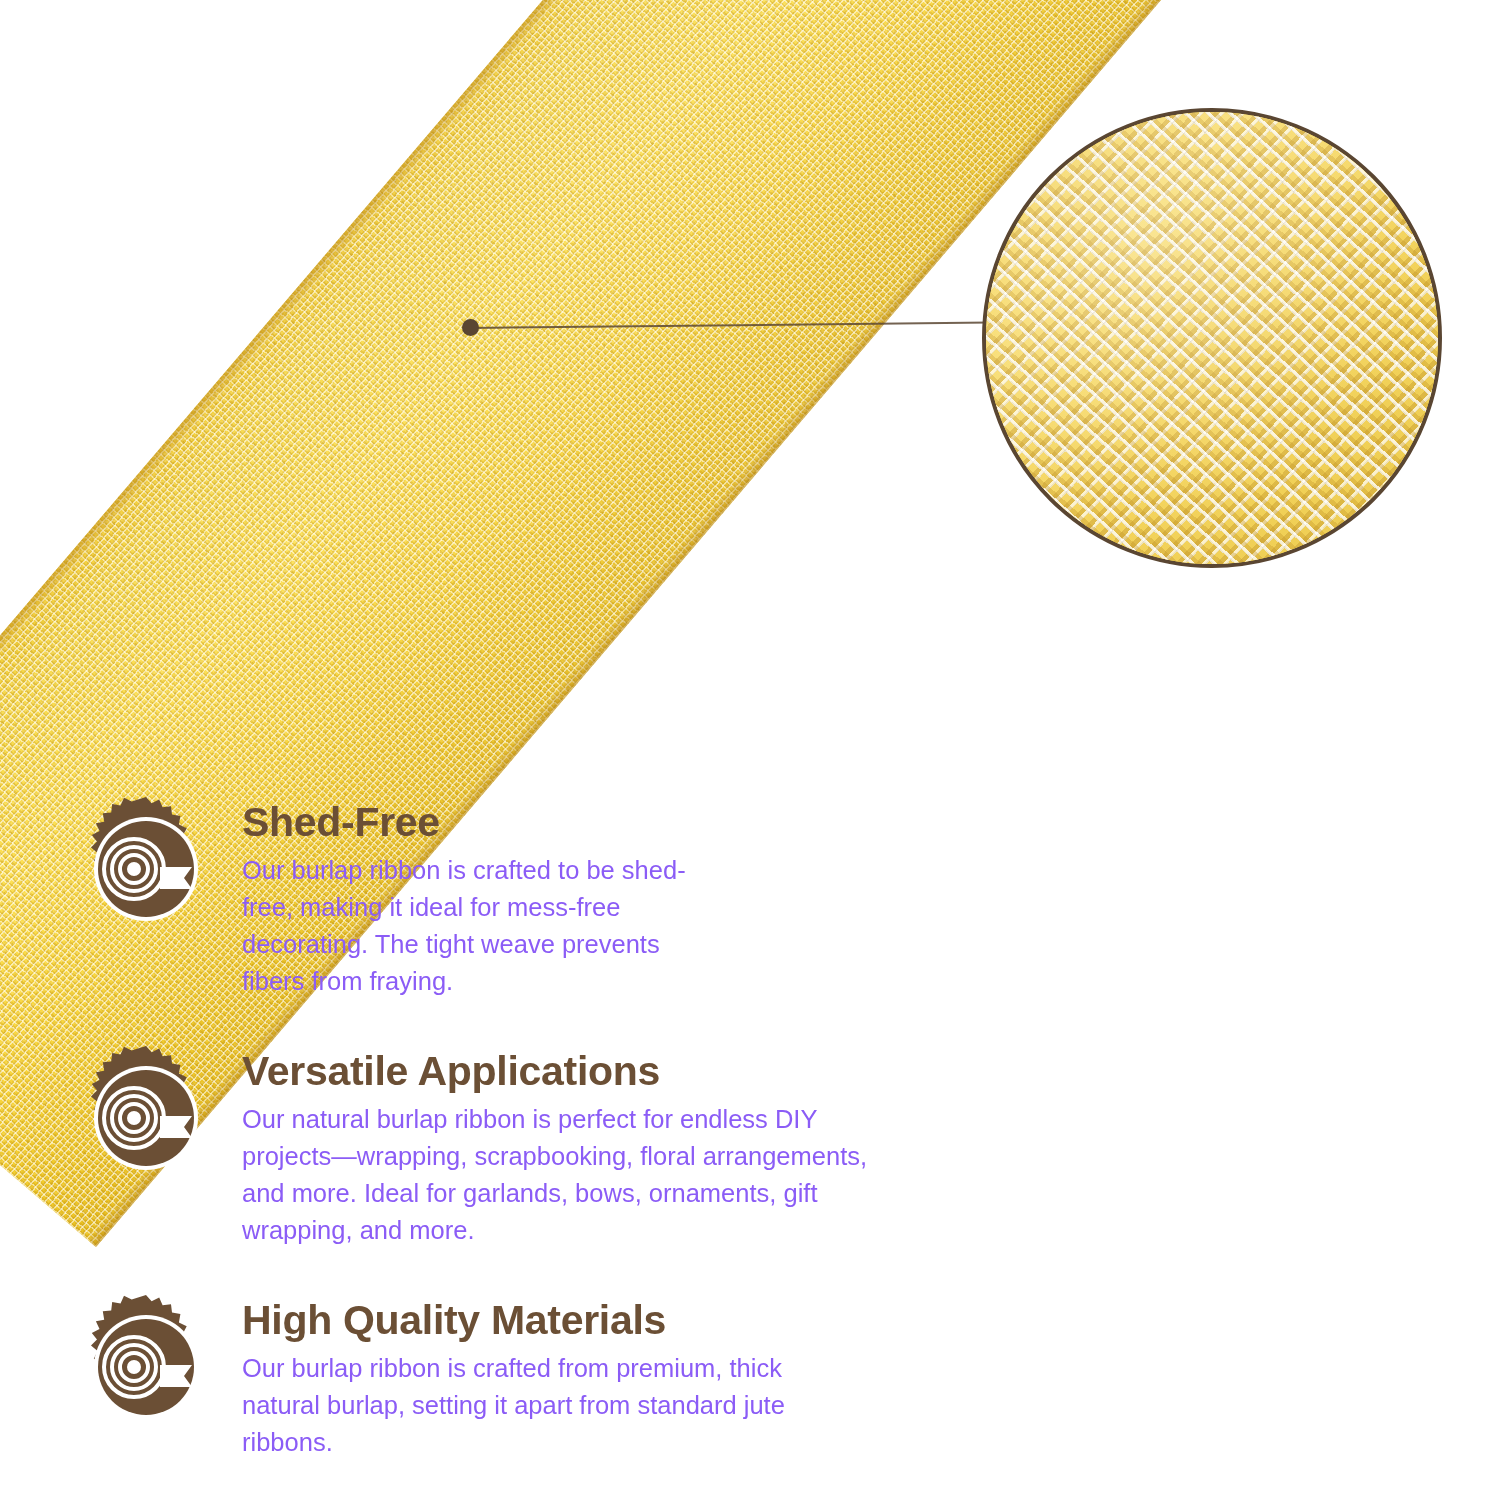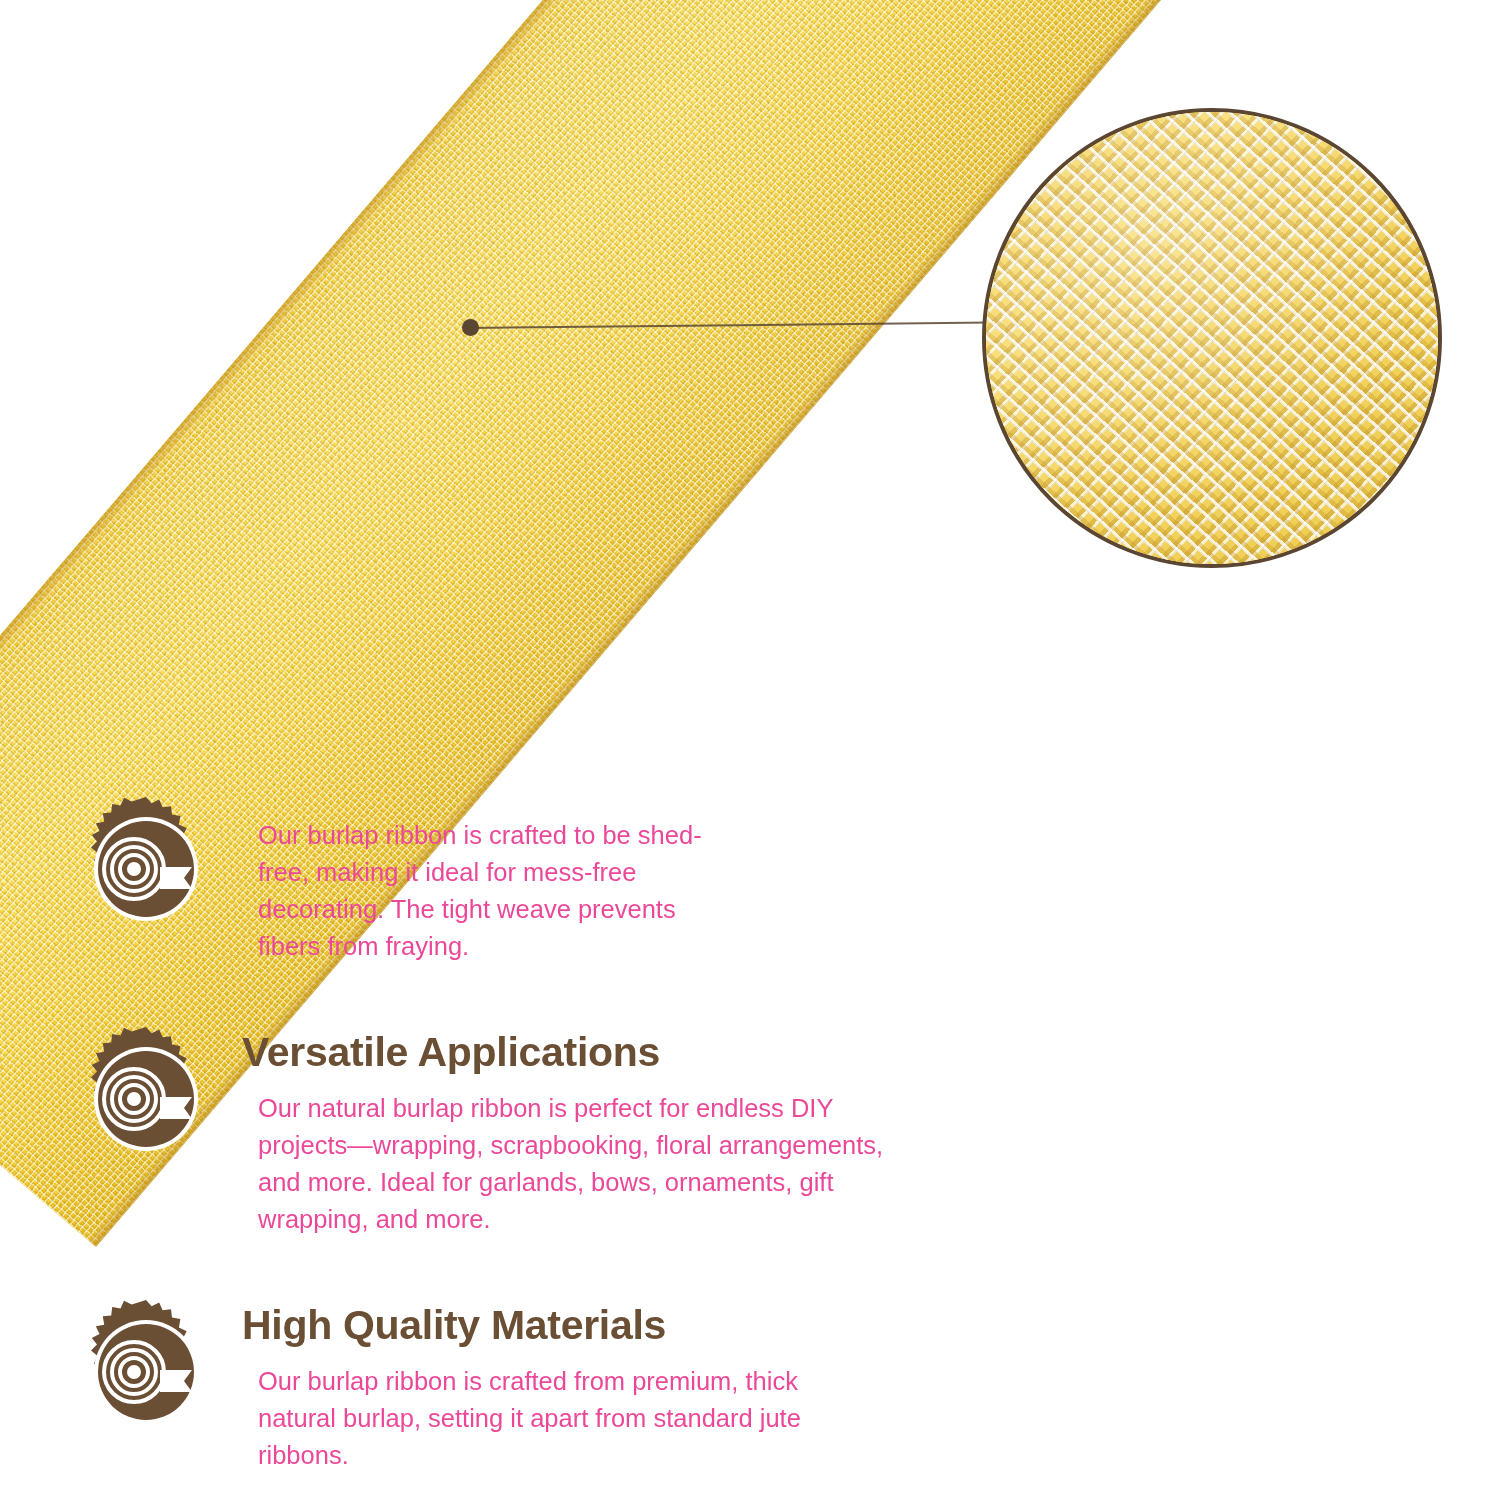--- a/index.html
+++ b/index.html
@@ -177,22 +177,22 @@
     font-size: 41px;
     font-weight: bold;
     color: #6b4f35;
     letter-spacing: -0.3px;
     margin: 0 0 8px 0;
     line-height: 1.05;
   }
   .feature-desc {
     font-size: 25.5px;
     line-height: 1.45;
-    color: #ec4899;
-    margin: 16px;
+    color: #8b5cf6;
+    margin: 0;
     max-width: 660px;
   }
   .f1 .feature-desc { max-width: 470px; }
   .f2 .feature-desc { max-width: 580px; }
   .f3 .feature-desc { max-width: 660px; }
 </style>
 </head>
 <body>
 
 <div id="stage">
@@ -223,20 +223,21 @@
           <g fill="none" stroke="#ffffff" stroke-width="4">
             <circle cx="62" cy="74" r="30"></circle>
             <circle cx="62" cy="74" r="22"></circle>
             <circle cx="62" cy="74" r="14"></circle>
           </g>
           <circle cx="62" cy="74" r="7" fill="#ffffff"></circle>
           <path d="M88 72 l32 0 -8 11 8 11 -32 0 z" fill="#ffffff"></path>
         </svg>
       </div>
       <div class="feature-text">
+        <h3 class="feature-title">Shed-Free</h3>
         <p class="feature-desc">Our burlap ribbon is crafted to be shed-free, making it ideal for mess-free decorating. The tight weave prevents fibers from fraying.</p>
       </div>
     </div>
 
     <div class="feature f3">
       <div class="feature-badge">
         <svg viewBox="0 0 148 148" width="148" height="148" aria-hidden="true">
           <g fill="#6b4f35">
             <path d="M74 2 l5.6 6.2 7.6-3.7 3.4 7.8 8.4-1.1 1 8.4 8.4 1.5-1.5 8.3 7.8 3.8-3.9 7.6 6.7 5.3-6 6 5.2 6.7-7.6 3.9 3.6 7.7-8.2 1.6 1.4 8.4-8.4.9-1 8.4-8.3-1.6-3.5 7.8-7.7-3.8-5.4 6.6-6-6-6.7 5.2-3.9-7.7-7.7 3.6-1.6-8.3-8.4 1.4-.9-8.4-8.4-1 1.6-8.3-7.8-3.5 3.8-7.7-6.6-5.4 6-6-5.2-6.7 7.7-3.9-3.6-7.7 8.3-1.6-1.4-8.4 8.4-.9 1-8.4 8.3 1.6 3.5-7.8 7.7 3.8z"></path>
           </g>

